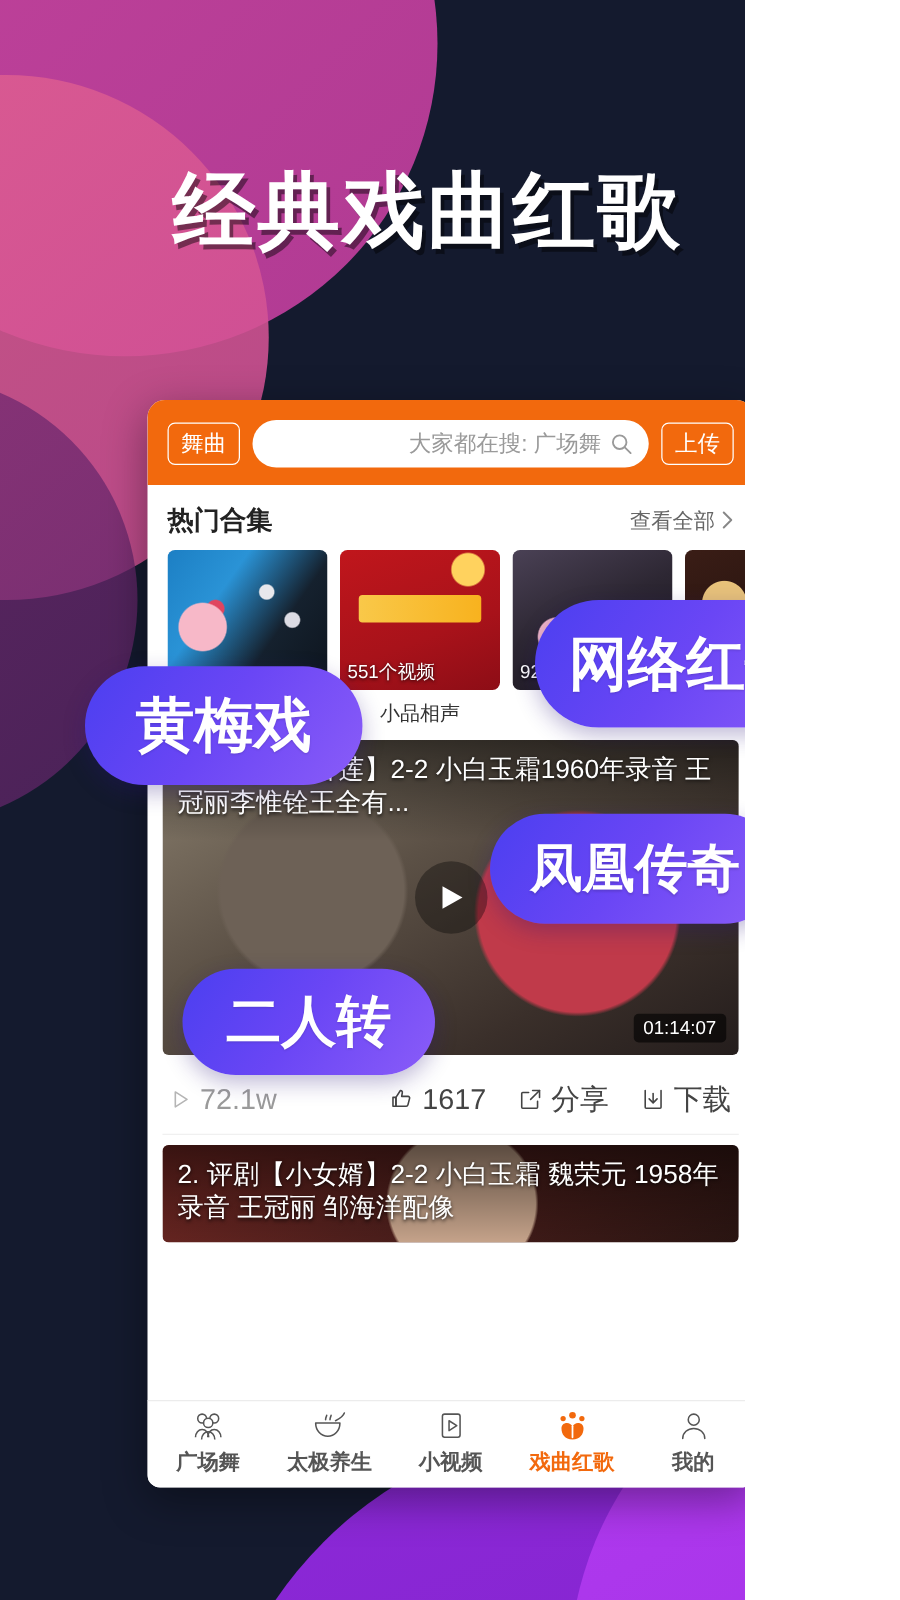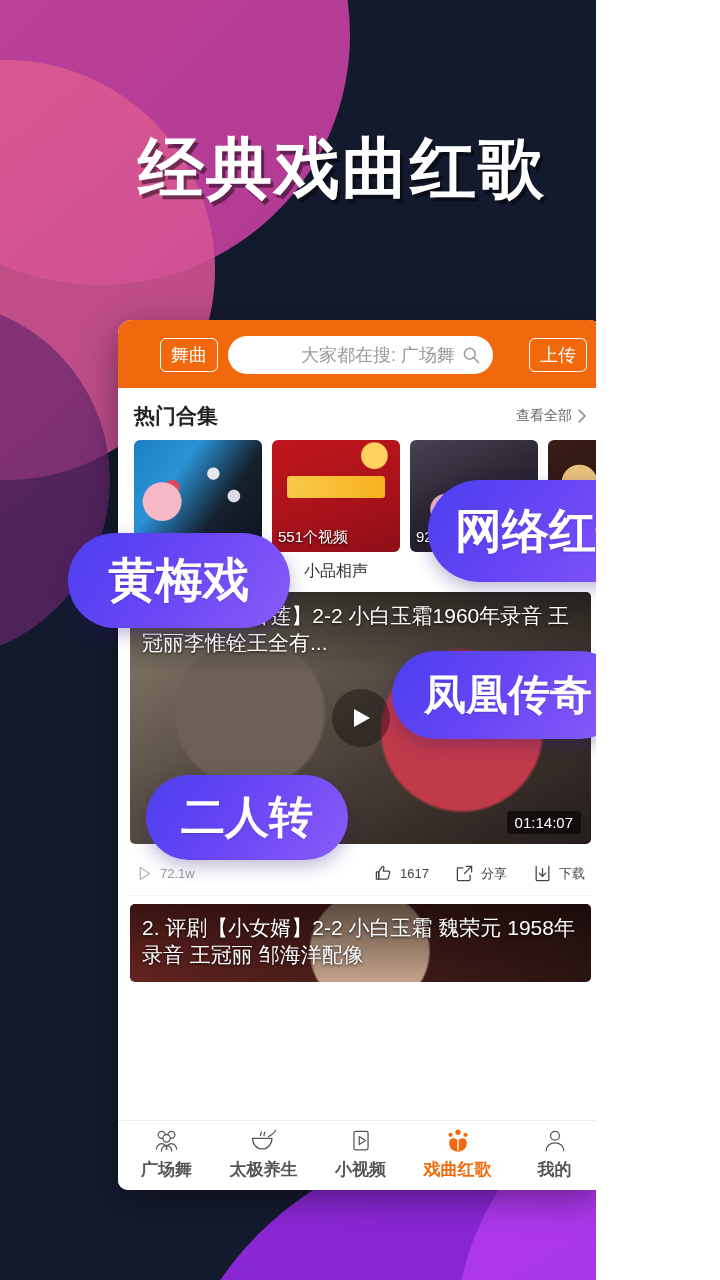--- a/index.html
+++ b/index.html
@@ -46,39 +46,39 @@
     display:flex; flex-direction:column;
   }
 
   
   #app-header {
     background:#f2690d; padding:16px 16px 14px 16px;
     display:flex; align-items:center; gap:10px; flex:0 0 auto;
   }
   .pill-btn {
     border:1.5px solid #ffffff; border-radius:6px; color:#fff;
-    font-size:18px; padding:7px 10px; white-space:nowrap; line-height:1;margin-left:26px;
+    font-size:18px; padding:7px 10px; white-space:nowrap; line-height:1;
   }
   #search-box {
     flex:1; background:#fff; border-radius:20px; height:38px;
     display:flex; align-items:center; padding:0 12px 0 14px; gap:6px;
     min-width:0;
   }
   #search-placeholder {
     flex:1; color:#9a9a9a; font-size:18px; white-space:nowrap;
     overflow:hidden; text-overflow:clip;text-align:right;
   }
 
   
   #section-head {
     display:flex; align-items:center; justify-content:space-between;
     padding:14px 16px 10px 16px; flex:0 0 auto;
   }
   #section-title { font-size:21px; font-weight:bold; color:#222; }
-  #see-all { font-size:14px; color:#666; display:flex; align-items:center; gap:5px; }
+  #see-all { font-size:17px; color:#666; display:flex; align-items:center; gap:5px; }
 
   
   #collections {
     display:flex; gap:10px; padding:0 0 0 16px; flex:0 0 auto;
     overflow:hidden;
   }
   .coll { flex:0 0 auto; width:128px; }
   .coll-thumb {
     position:relative; width:128px; height:112px; border-radius:6px;
     overflow:hidden; background:#333;
@@ -171,21 +171,21 @@
   }
   #duration-badge {
     position:absolute; right:10px; bottom:10px;
     background:rgba(0,0,0,.6); color:#fff; font-size:15px;
     padding:3px 8px; border-radius:4px;
   }
   #stats-row {
     display:flex; align-items:center; padding:12px 6px 12px 6px;
     border-bottom:1px solid #f0f0f0;
   }
-  .stat { display:flex; align-items:center; gap:7px; font-size:13px; color:#444; }
+  .stat { display:flex; align-items:center; gap:7px; font-size:23px; color:#444; }
   .stat.views { color:#9a9a9a; flex:1; }
   .stat + .stat { margin-left:26px; }
 
   
   #bottom-nav {
     display:flex; flex:0 0 auto; background:#fff;
     border-top:1px solid #ececec; padding:7px 0 9px 0;font-weight:bold;
   }
   .nav-item {
     flex:1; display:flex; flex-direction:column; align-items:center; gap:4px;

